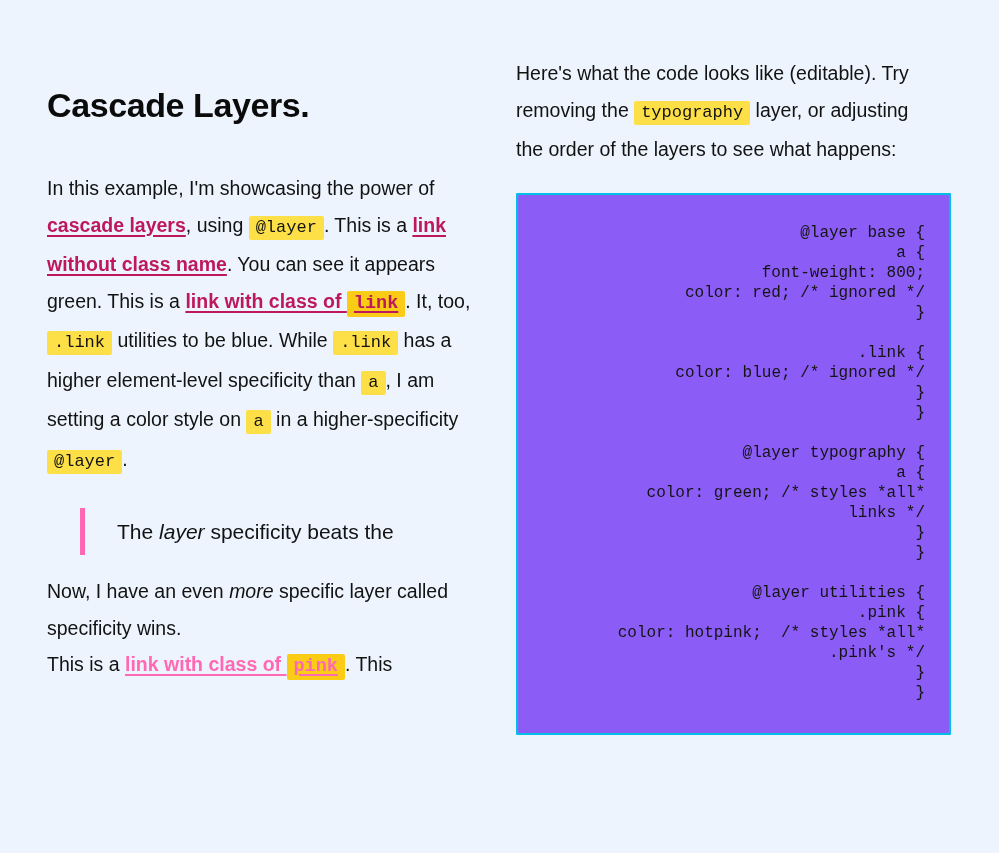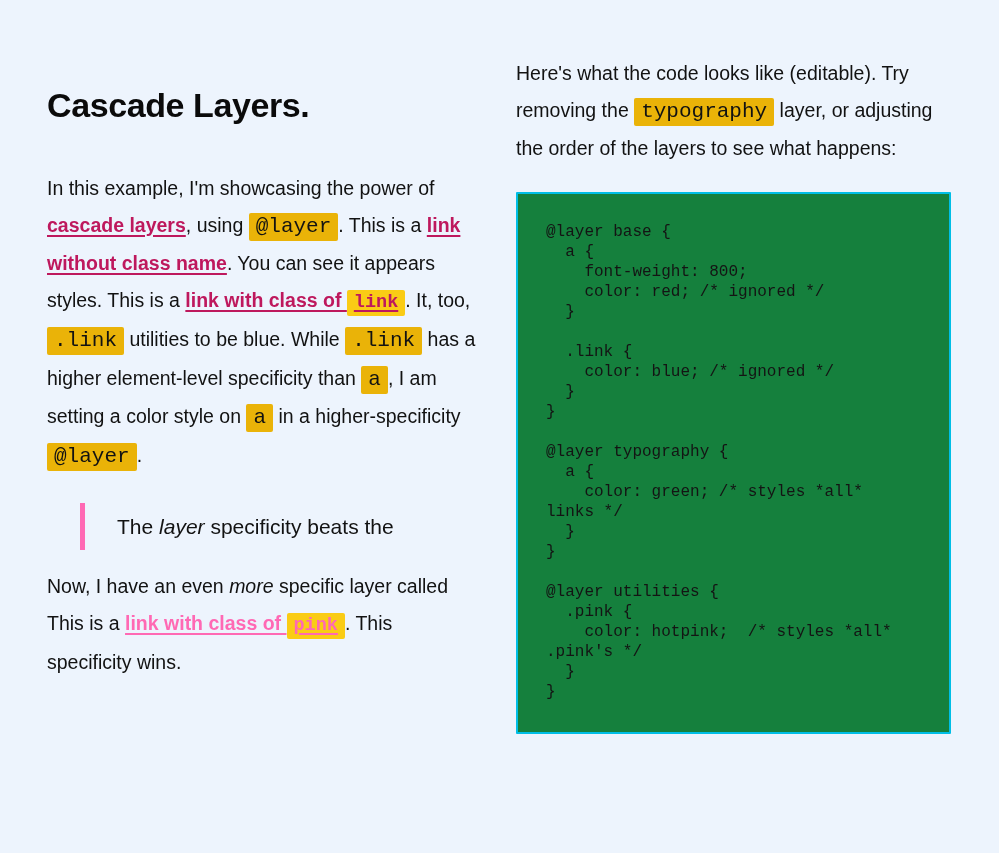--- a/index.html
+++ b/index.html
@@ -34,23 +34,23 @@
     margin: 30px 0 44px 0;
   }
 
   .para {
     font-size: 19.5px;
     line-height: 36.5px;
   }
   .para .line { white-space: nowrap; }
 
   .chip {
-    background: #eab308;
+    background: #fde047;
     font-family: "Liberation Mono", "DejaVu Sans Mono", monospace;
-    font-size: 21px;
+    font-size: 17px;
     padding: 2px 7px 3px 7px;
     border-radius: 2px;
     color: inherit;
   }
 
   a.lnk {
     font-weight: 700;
     text-decoration: underline;
     text-decoration-thickness: 2px;
     text-underline-offset: 3px;
@@ -73,64 +73,65 @@
     font-size: 21px;
     line-height: 43px;
   }
   blockquote.quote .line { white-space: nowrap; }
 
   .intro-right { }
 
   pre.code-editor {
     margin: 25px 0 0 0;
     box-sizing: border-box;
-    background: #15803d;
+    background: #8b5cf6;
     border: 2px solid #00bee6;
     border-radius: 1px;
     padding: 28px 24px 30px 28px;
     font-family: "Liberation Mono", "DejaVu Sans Mono", monospace;
     font-size: 16px;
     line-height: 20px;
     color: #141414;
     white-space: pre;
     overflow: hidden;
     outline: none;
+    text-align: right;
   }
 
   em { font-style: italic; }
 </style>
 </head>
 <body>
 
 <div class="container">
 
   <div class="col col-left">
     <h1 class="page-title">Cascade Layers.</h1>
 
     <div class="para">
         <div class="line"><span>In this example, I'm showcasing the power of</span></div>
         <div class="line"><a class="lnk green" href="#">cascade layers</a><span>, using </span><code class="chip">@layer</code><span>. This is a </span><a class="lnk green" href="#">link</a></div>
         <div class="line"><a class="lnk green" href="#">without class name</a><span>. You can see it appears</span></div>
-        <div class="line"><span>styles. This is a </span><a class="lnk green" href="#">link with class of </a><a class="lnk green chip" href="#">link</a><span>. It, too,</span></div>
+        <div class="line"><span>green. This is a </span><a class="lnk green" href="#">link with class of </a><a class="lnk green chip" href="#">link</a><span>. It, too,</span></div>
         <div class="line"><code class="chip">.link</code><span> utilities to be blue. While </span><code class="chip">.link</code><span> has a</span></div>
         <div class="line"><span>higher element-level specificity than </span><code class="chip">a</code><span>, I am</span></div>
         <div class="line"><span>setting a color style on </span><code class="chip">a</code><span> in a higher-specificity</span></div>
         <div class="line"><code class="chip">@layer</code><span>.</span></div>
       </div>
 
     <blockquote class="quote">
       <div class="quote-body">
           <div class="line"><span>The </span><em>layer</em><span> specificity beats the</span></div>
         </div>
     </blockquote>
 
     <div class="para">
         <div class="line"><span>Now, I have an even </span><em>more</em><span> specific layer called</span></div>
+        <div class="line"><span>specificity wins.</span></div>
         <div class="line"><span>This is a </span><a class="lnk pink" href="#">link with class of </a><a class="lnk pink chip" href="#">pink</a><span>. This</span></div>
-        <div class="line"><span>specificity wins.</span></div>
       </div>
   </div>
 
   <div class="col col-right">
     <div class="para intro-right">
         <div class="line"><span>Here's what the code looks like (editable). Try</span></div>
         <div class="line"><span>removing the </span><code class="chip">typography</code><span> layer, or adjusting</span></div>
         <div class="line"><span>the order of the layers to see what happens:</span></div>
       </div>
 

